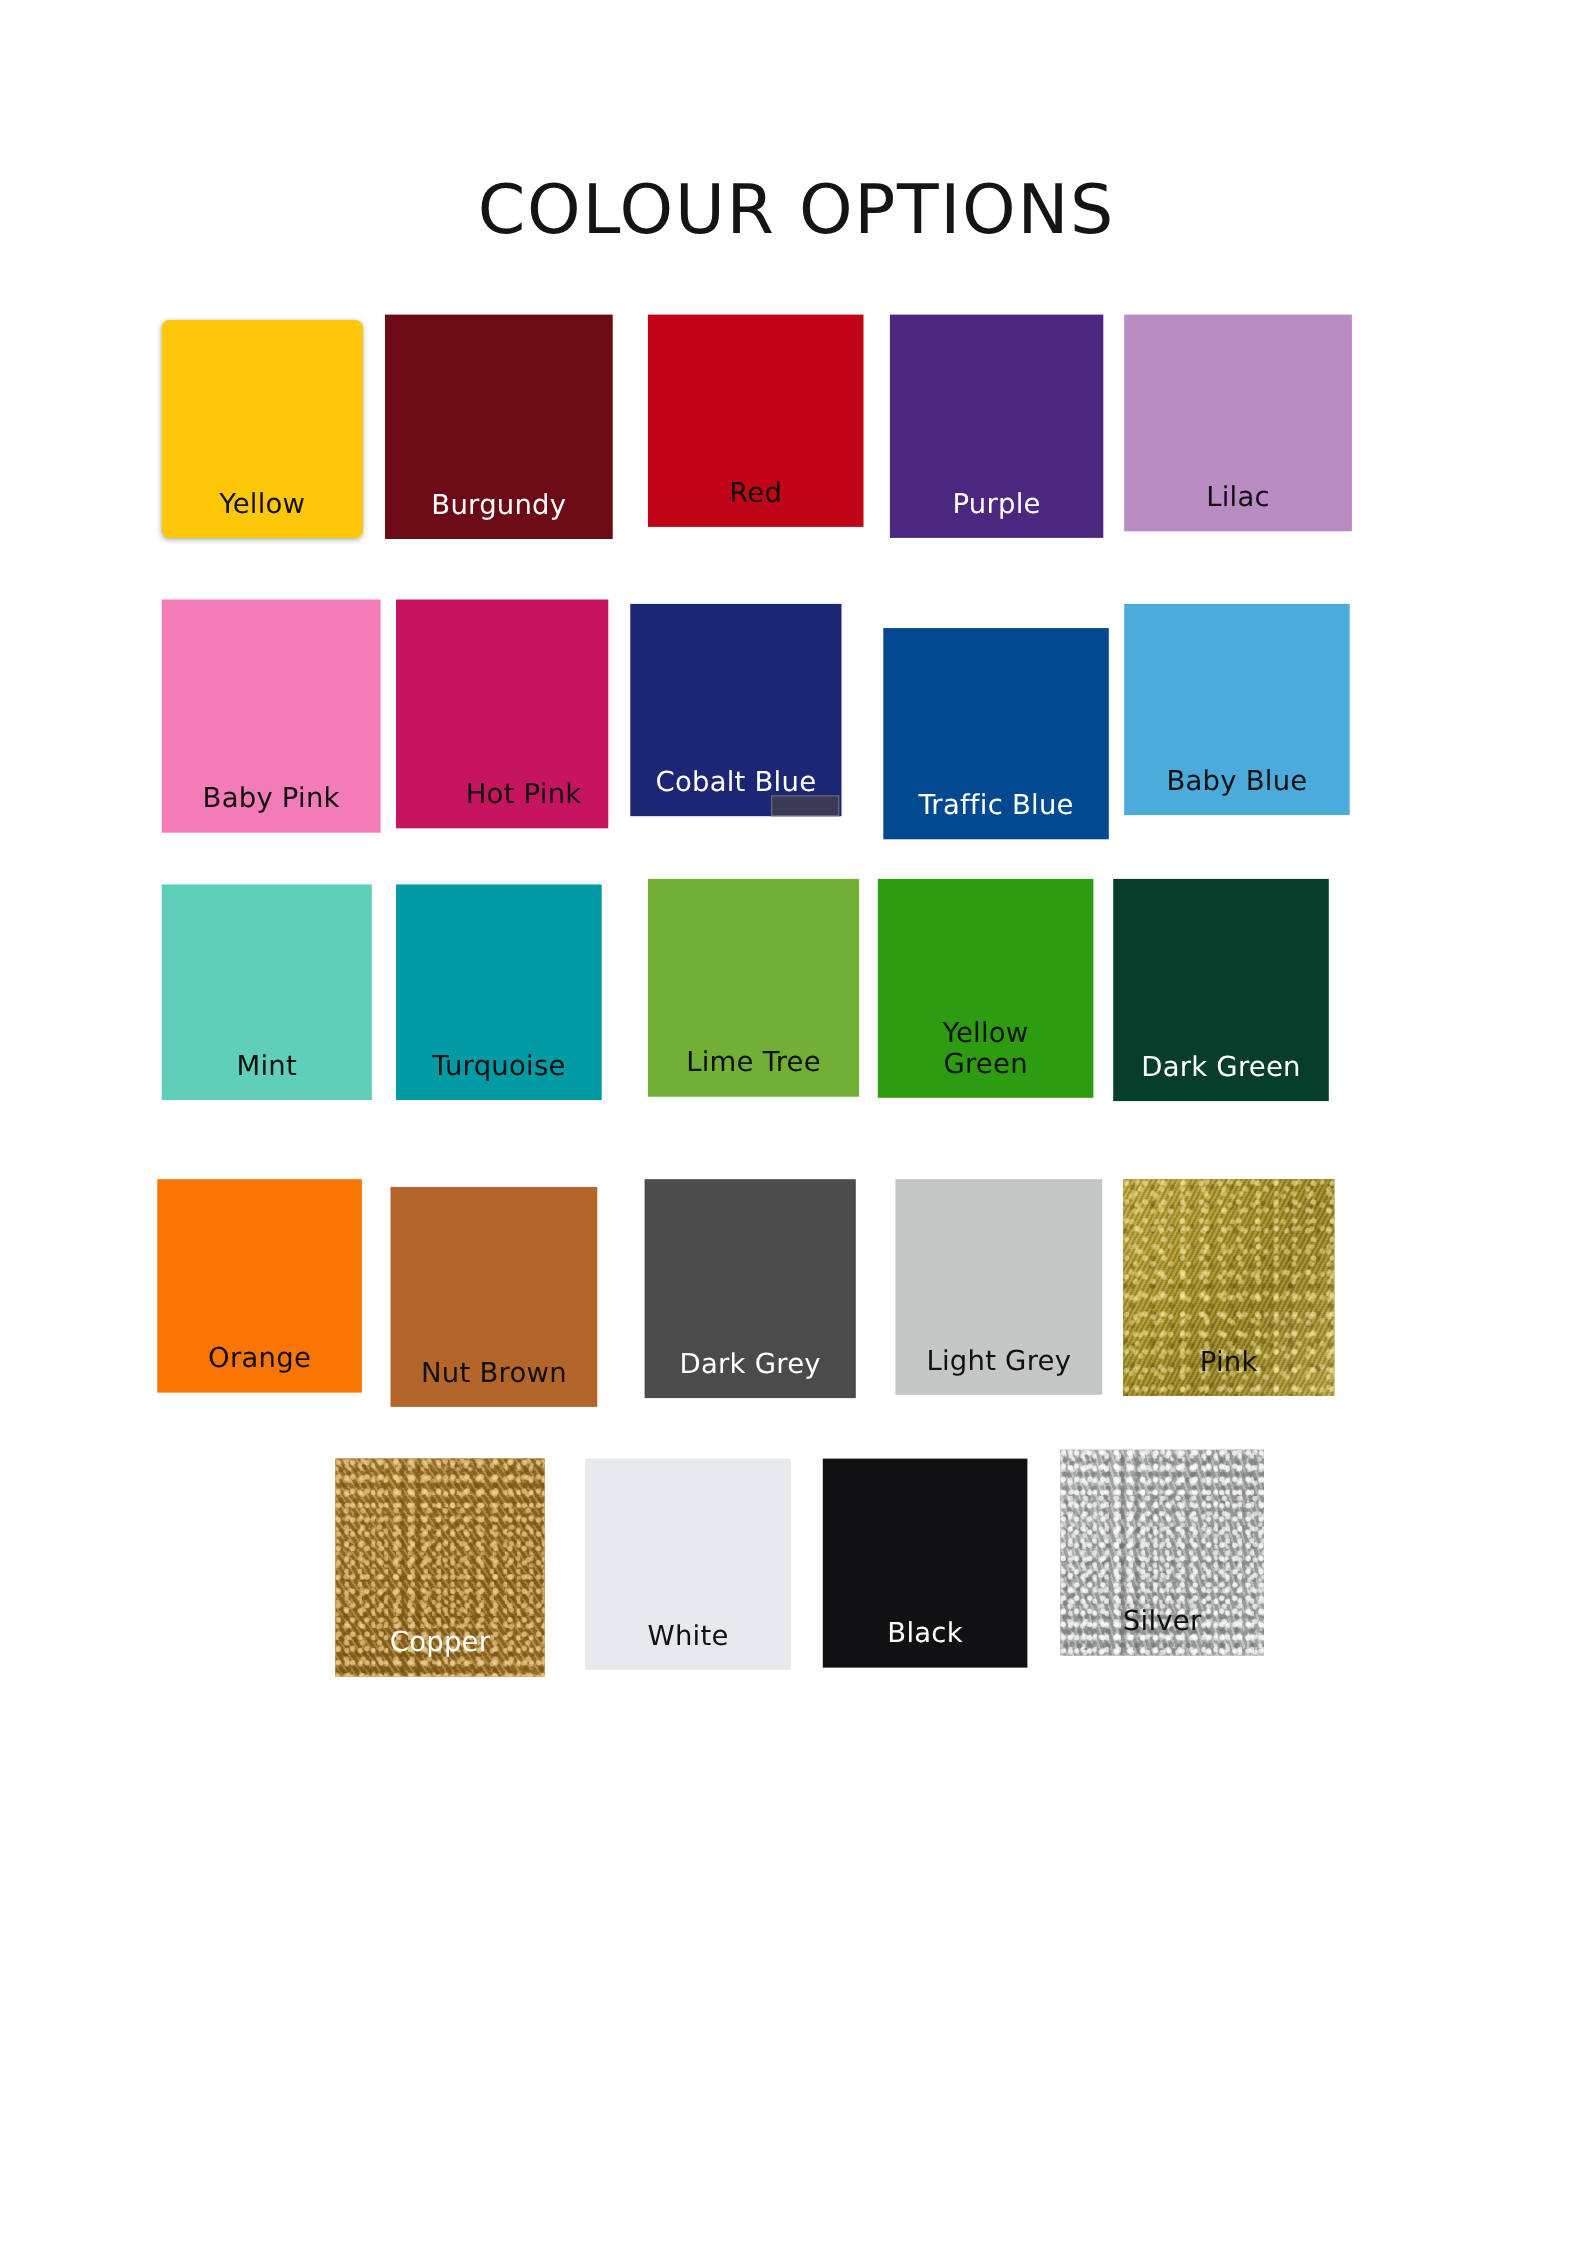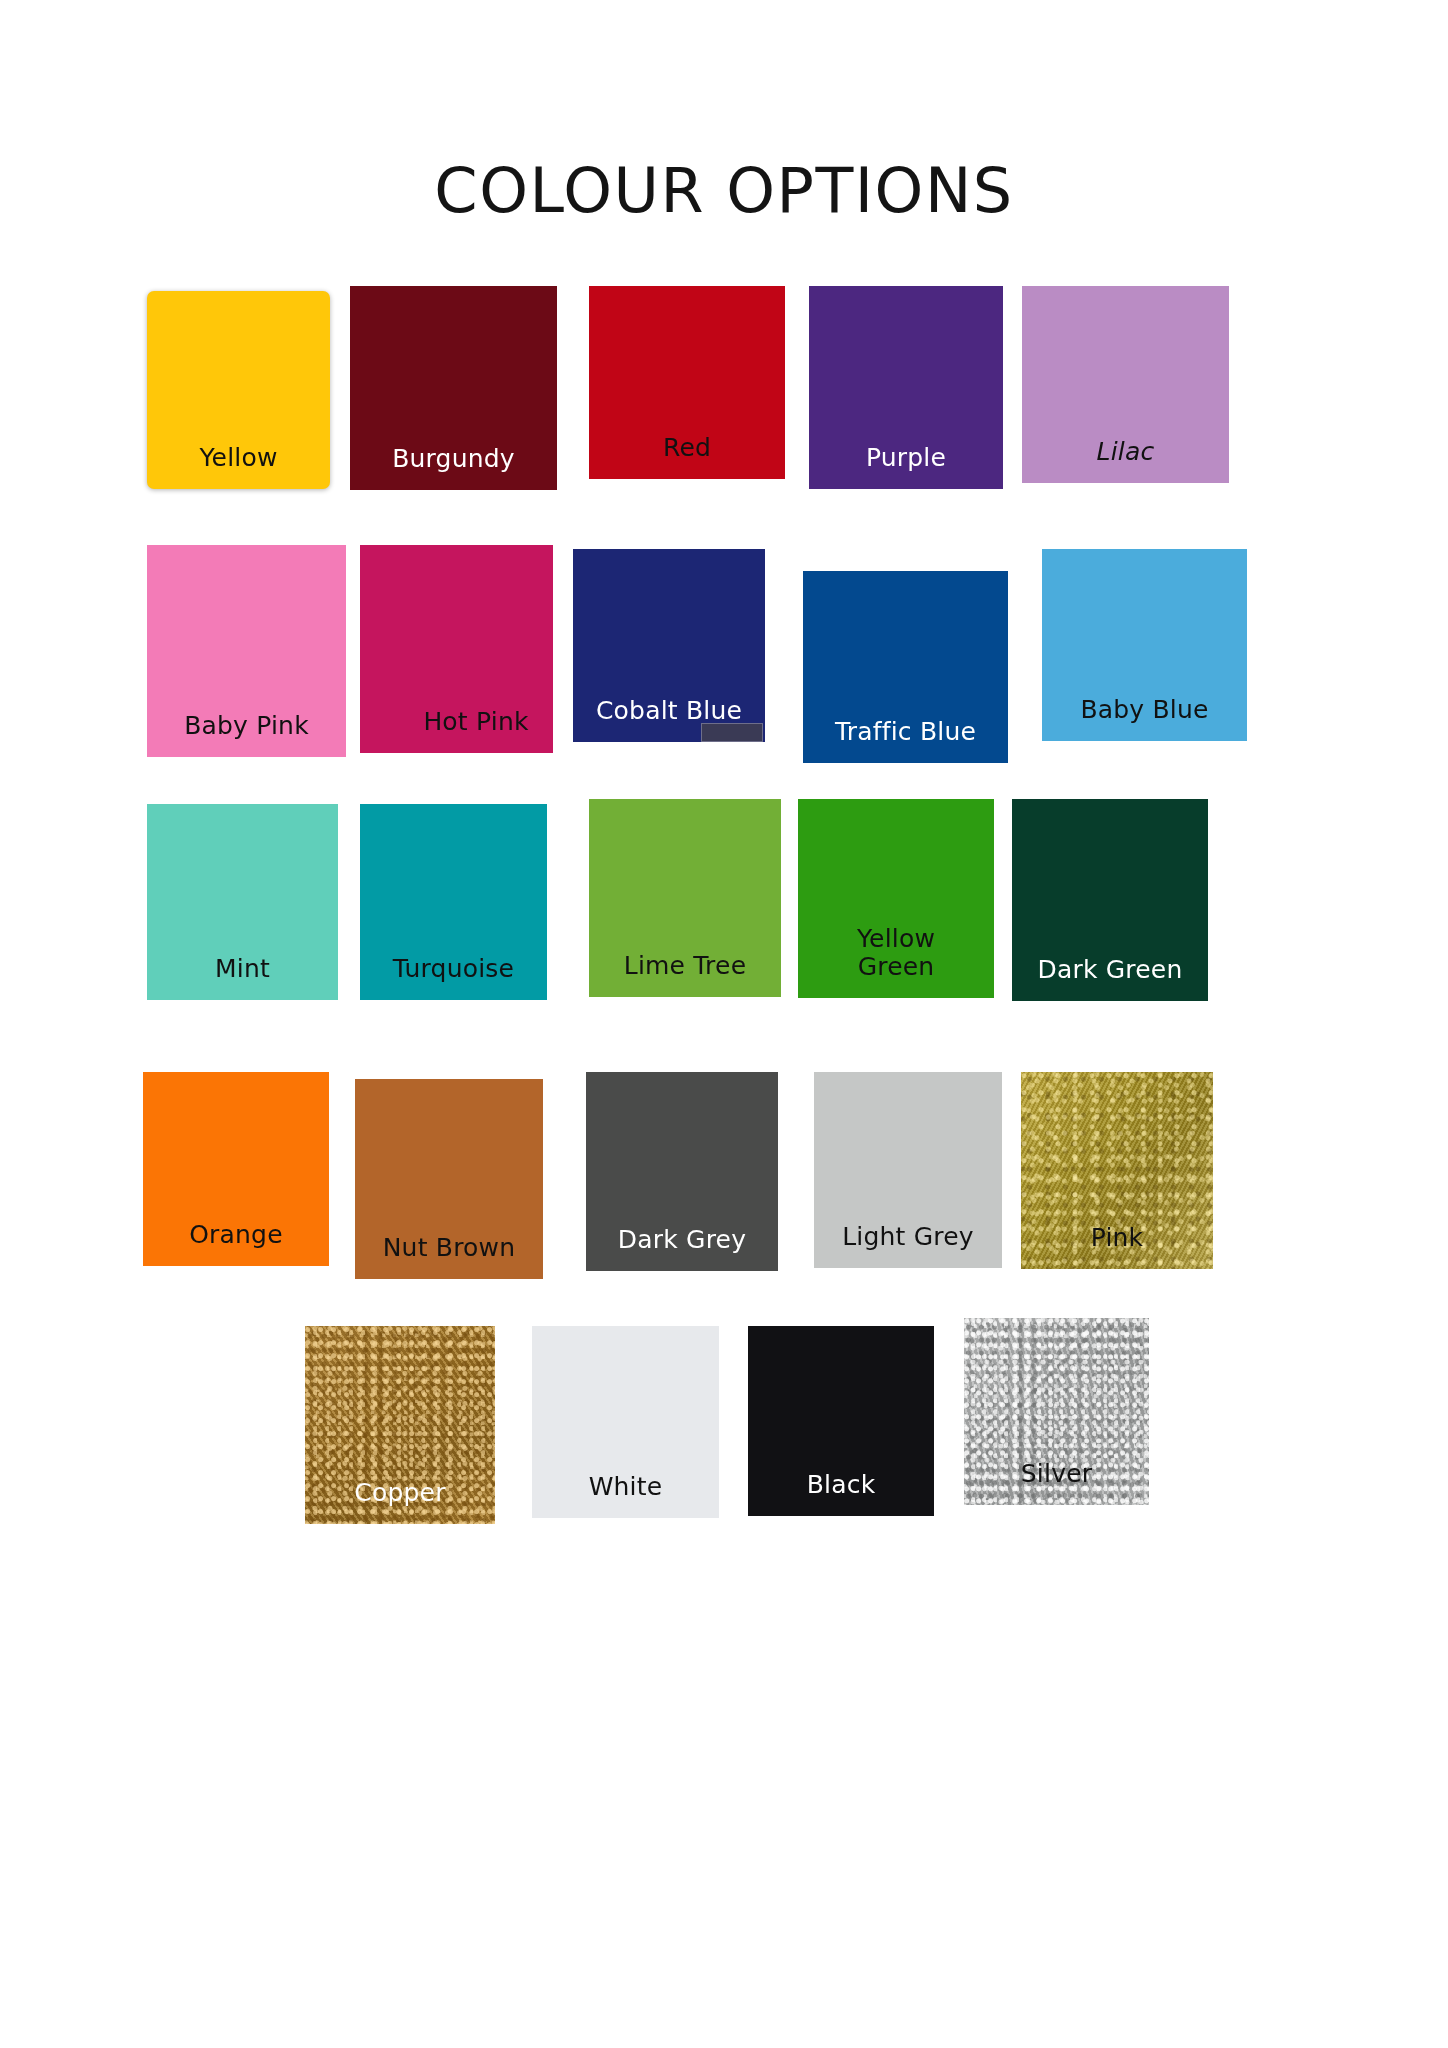--- a/index.html
+++ b/index.html
@@ -144,35 +144,35 @@
       <div class="swatch" style="left: 350px; top: 286px; width: 207px; height: 204px; background: rgb(108, 10, 22);">
         <span class="label" style="color: rgb(255, 255, 255);">Burgundy</span>
       </div>
       <div class="swatch" style="left: 589px; top: 286px; width: 196px; height: 193px; background: rgb(193, 5, 22);">
         <span class="label" style="color: rgb(17, 17, 17);">Red</span>
       </div>
       <div class="swatch" style="left: 809px; top: 286px; width: 194px; height: 203px; background: rgb(76, 39, 128);">
         <span class="label" style="color: rgb(255, 255, 255);">Purple</span>
       </div>
       <div class="swatch" style="left: 1022px; top: 286px; width: 207px; height: 197px; background: rgb(186, 140, 196);">
-        <span class="label" style="color: rgb(17, 17, 17); font-style: italic;">Lilac</span>
+        <span class="label" style="color: rgb(17, 17, 17);">Lilac</span>
       </div>
       <div class="swatch" style="left: 147px; top: 545px; width: 199px; height: 212px; background: rgb(243, 123, 183);">
         <span class="label" style="color: rgb(17, 17, 17);">Baby Pink</span>
       </div>
       <div class="swatch" style="left: 360px; top: 545px; width: 193px; height: 208px; background: rgb(197, 21, 94); padding-left: 39px;">
         <span class="label" style="color: rgb(17, 17, 17);">Hot Pink</span>
       </div>
       <div class="swatch" style="left: 573px; top: 549px; width: 192px; height: 193px; background: rgb(28, 38, 116);">
         <span class="label" style="color: rgb(255, 255, 255);">Cobalt Blue</span>
       </div>
       <div class="swatch" style="left: 803px; top: 549px; width: 205px; height: 192px; background: rgb(3, 73, 143); margin-top: 22px;">
         <span class="label" style="color: rgb(255, 255, 255);">Traffic Blue</span>
       </div>
-      <div class="swatch" style="left: 1022px; top: 549px; width: 205px; height: 192px; background: rgb(75, 172, 220); margin-left: 20px;">
+      <div class="swatch" style="left: 1022px; top: 549px; width: 205px; height: 192px; background: rgb(75, 172, 220);">
         <span class="label" style="color: rgb(17, 17, 17);">Baby Blue</span>
       </div>
       <div class="swatch" style="left: 147px; top: 804px; width: 191px; height: 196px; background: rgb(96, 207, 186);">
         <span class="label" style="color: rgb(17, 17, 17);">Mint</span>
       </div>
       <div class="swatch" style="left: 360px; top: 804px; width: 187px; height: 196px; background: rgb(2, 155, 165);">
         <span class="label" style="color: rgb(17, 17, 17);">Turquoise</span>
       </div>
       <div class="swatch" style="left: 589px; top: 799px; width: 192px; height: 198px; background: rgb(114, 175, 54);">
         <span class="label" style="color: rgb(17, 17, 17);">Lime Tree</span>

